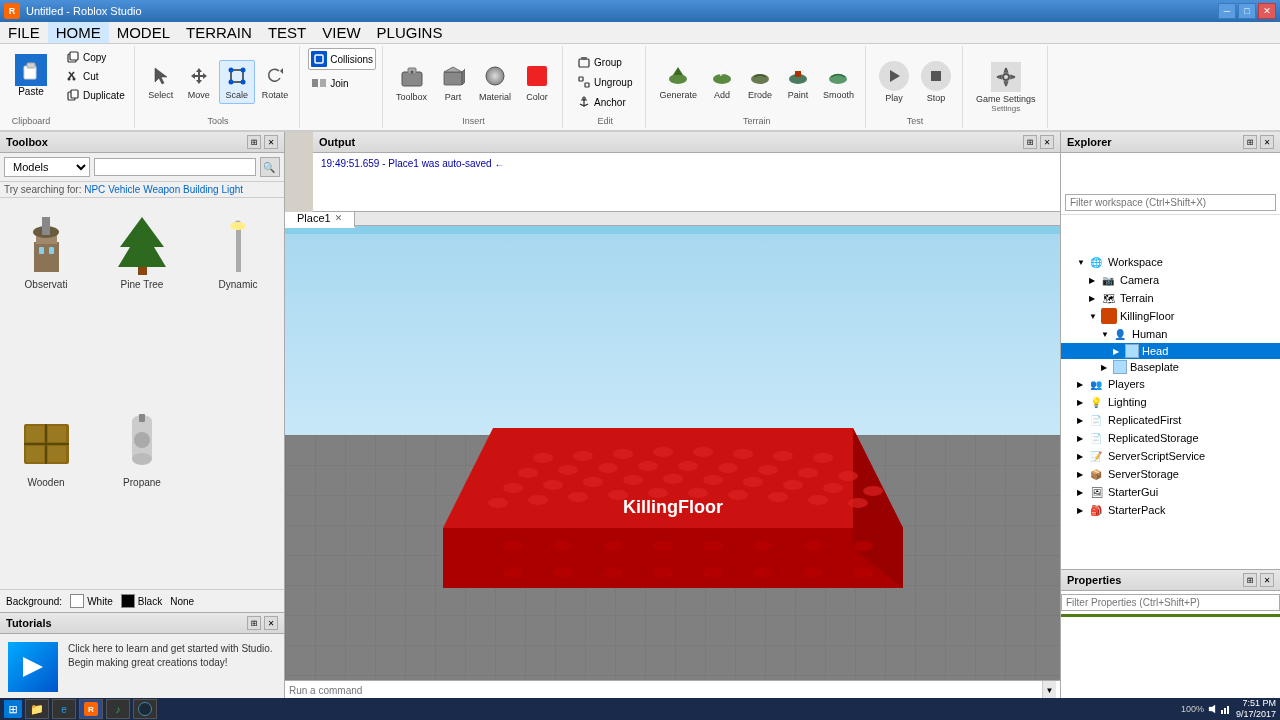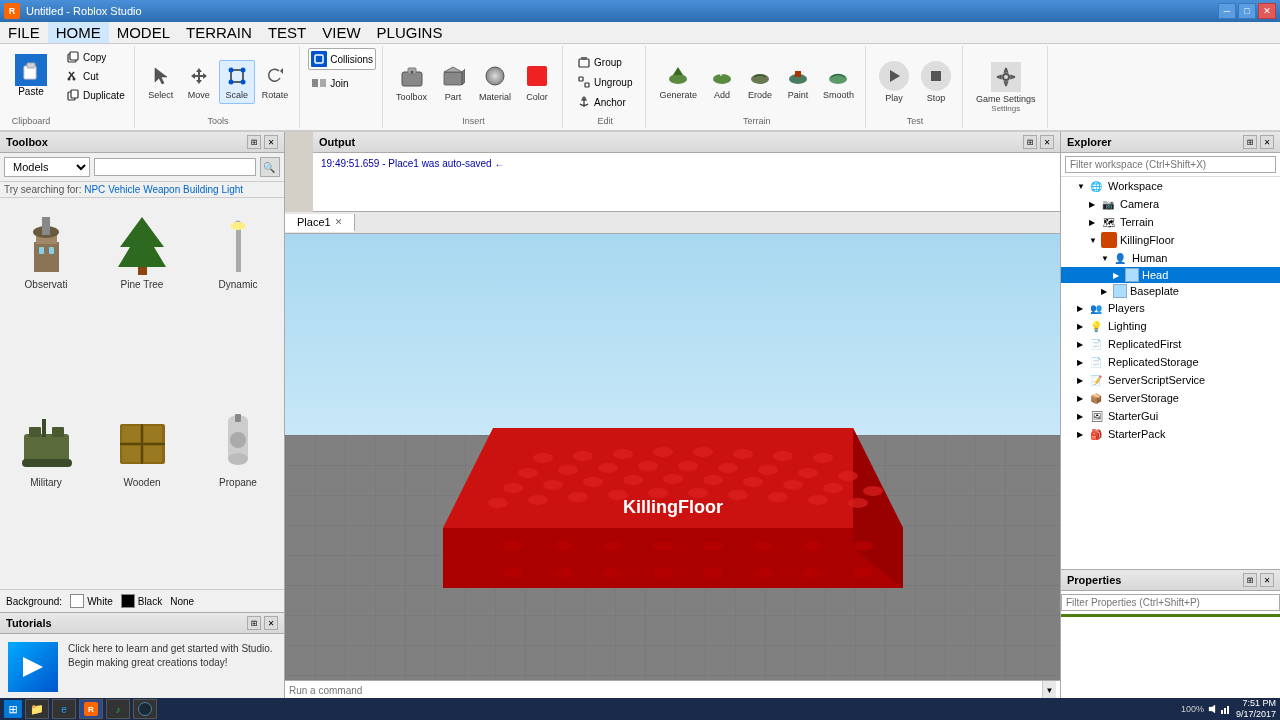--- a/index.html
+++ b/index.html
@@ -61,38 +61,38 @@
 
     
     .center-area { flex: 1; display: flex; flex-direction: column; }
 
     
     .output-panel { height: 80px; background: white; border-bottom: 1px solid #aaa; display: flex; flex-direction: column; margin-left: 28px; }
     .output-content { flex: 1; padding: 4px; font-size: 11px; color: #333; }
 
     
     .viewport { flex: 1; position: relative; background: linear-gradient(to bottom, #87ceeb 0%, #87ceeb 50%, #888 50%, #888 100%); overflow: hidden; }
-    .viewport-tab { position: absolute; top: 0; left: 0; right: 0; height: 22px; background: #e8e8e8; border-bottom: 1px solid #aaa; display: flex; align-items: center; }
+    .viewport-tab { position: absolute; top: 0; left: 0; right: 0; height: 14px; background: #e8e8e8; border-bottom: 1px solid #aaa; display: flex; align-items: center; }
     .vp-tab { padding: 2px 12px; background: white; border-right: 1px solid #aaa; border-bottom: 2px solid white; font-size: 11px; cursor: pointer; display: flex; align-items: center; gap: 4px; }
     .vp-tab-close { font-size: 9px; cursor: pointer; color: #666; }
 
     .scene-3d { position: absolute; top: 22px; left: 0; right: 0; bottom: 0; overflow: hidden; }
     .sky { position: absolute; top: 0; left: 0; right: 0; height: 45%; background: linear-gradient(to bottom, #a8d8f0, #c8e8f8); }
     .ground { position: absolute; bottom: 0; left: 0; right: 0; height: 55%; background: #808080; }
 
     
     .command-bar { height: 20px; background: #ffffff; border-top: 1px solid #aaa; display: flex; align-items: center; padding: 0 4px; }
     .command-input { flex: 1; border: none; outline: none; font-size: 10px; color: #666; background: transparent; }
     .command-dropdown { width: 14px; height: 100%; background: #e8e8e8; border: none; border-left: 1px solid #ccc; cursor: pointer; display: flex; align-items: center; justify-content: center; font-size: 8px; }
 
     
     .right-panels { width: 220px; display: flex; flex-direction: column; border-left: 1px solid #aaa; }
 
     
-    .explorer-panel { flex: 1; background: white; display: flex; flex-direction: column; border-bottom: 1px solid #aaa; }
+    .explorer-panel { flex: 1; background: white; display: flex; flex-direction: column; border-bottom: 1px solid #aaa; gap: 38px; }
     .explorer-filter { padding: 3px 4px; border-bottom: 1px solid #ddd; }
     .explorer-filter input { width: 100%; padding: 2px 4px; border: 1px solid #aaa; font-size: 10px; }
     .explorer-tree { flex: 1; overflow-y: auto; font-size: 11px; }
     .tree-item { display: flex; align-items: center; padding: 1px 4px; cursor: pointer; }
     .tree-item.selected { background: #0078d7; color: white; }
     .tree-indent { width: 12px; flex-shrink: 0; }
     .tree-arrow { width: 12px; flex-shrink: 0; font-size: 8px; cursor: pointer; }
     .tree-icon { width: 16px; height: 16px; flex-shrink: 0; margin-right: 3px; display: flex; align-items: center; justify-content: center; font-size: 10px; }
     .tree-label { flex: 1; font-size: 11px; }
 
@@ -463,33 +463,20 @@
         <div class="model-icon">
           <svg width="65" height="65" viewBox="0 0 65 65">
             <rect x="30" y="15" width="5" height="45" fill="#aaa"></rect>
             <path d="M28 15 Q32 5 36 15" fill="none" stroke="#aaa" stroke-width="3"></path>
             <ellipse cx="32" cy="14" rx="8" ry="4" fill="#ffee88"></ellipse>
           </svg>
         </div>
         <span class="model-label">Dynamic</span>
       </div>
 
-      <div class="model-item">
-        <div class="model-icon">
-          <svg width="65" height="65" viewBox="0 0 65 65">
-            <rect x="10" y="25" width="45" height="30" rx="3" fill="#5a6a3a"></rect>
-            <rect x="15" y="18" width="12" height="10" rx="1" fill="#4a5a30"></rect>
-            <rect x="38" y="18" width="12" height="10" rx="1" fill="#4a5a30"></rect>
-            <rect x="8" y="50" width="50" height="8" rx="4" fill="#3a4a2a"></rect>
-
-            <rect x="28" y="10" width="4" height="18" fill="#3a4a2a"></rect>
-          </svg>
-        </div>
-        <span class="model-label">Military</span>
-      </div>
 
       <div class="model-item">
         <div class="model-icon">
           <svg width="65" height="65" viewBox="0 0 65 65">
             <rect x="10" y="15" width="45" height="40" rx="2" fill="#8B6914"></rect>
             <line x1="10" y1="35" x2="55" y2="35" stroke="#5a4a0a" stroke-width="2"></line>
             <line x1="32" y1="15" x2="32" y2="55" stroke="#5a4a0a" stroke-width="2"></line>
             <rect x="12" y="17" width="18" height="16" fill="#9a7a20" rx="1"></rect>
             <rect x="34" y="17" width="18" height="16" fill="#9a7a20" rx="1"></rect>
             <rect x="12" y="37" width="18" height="16" fill="#9a7a20" rx="1"></rect>

